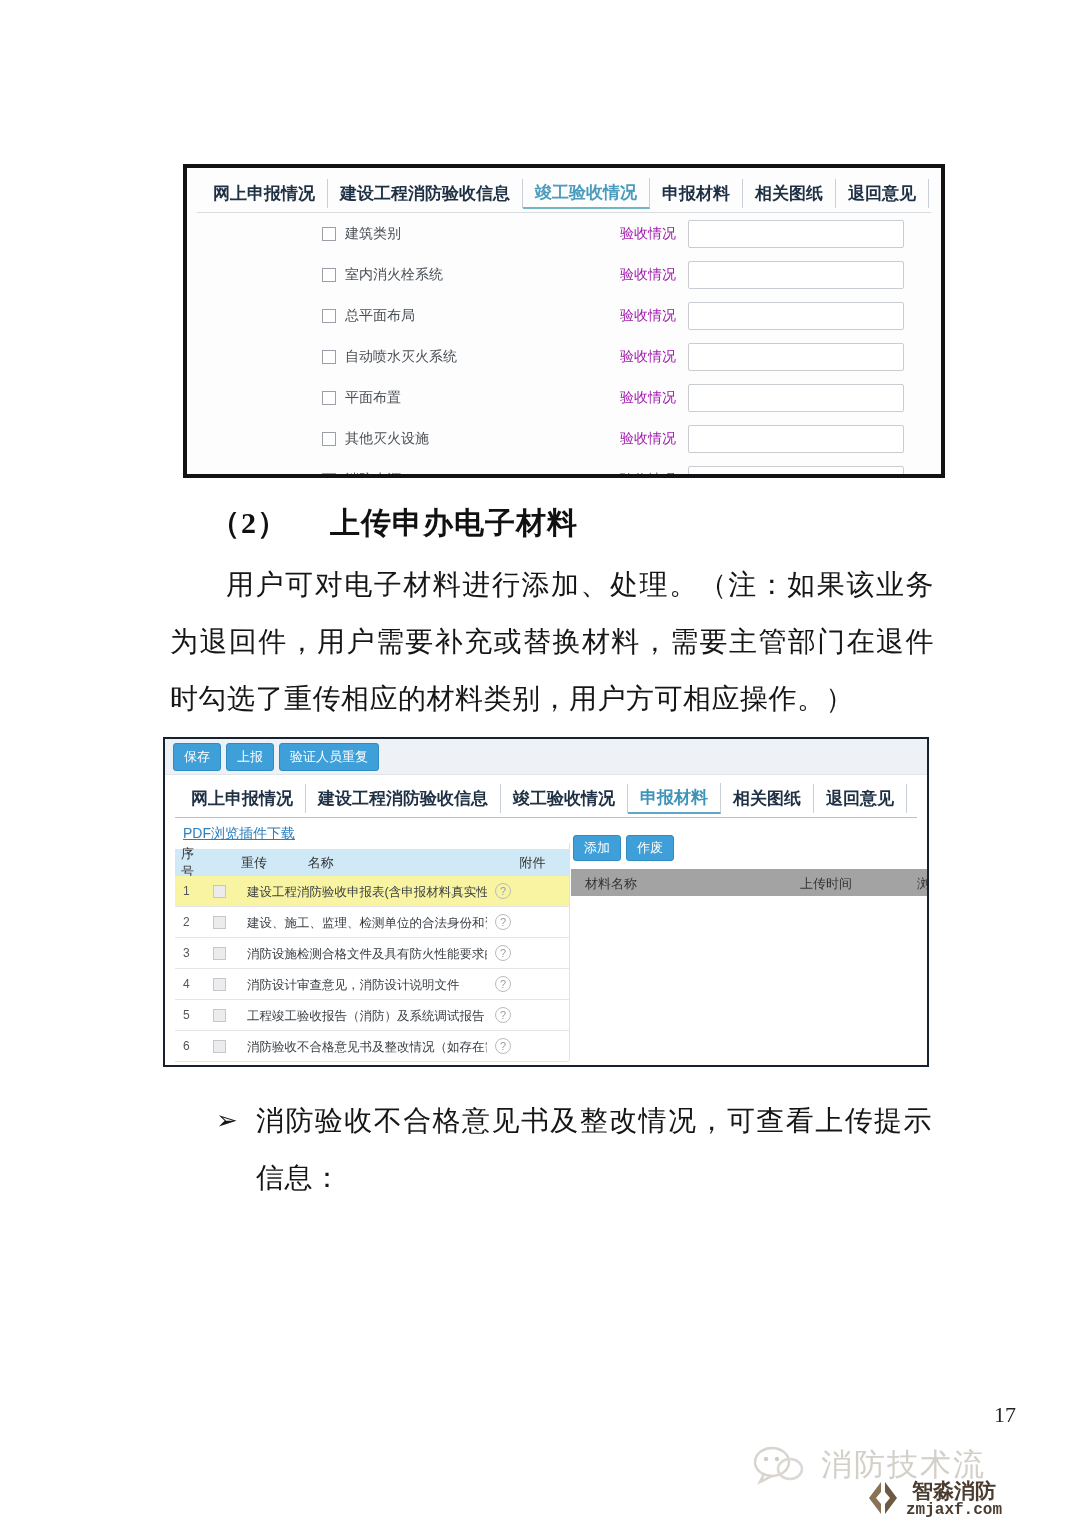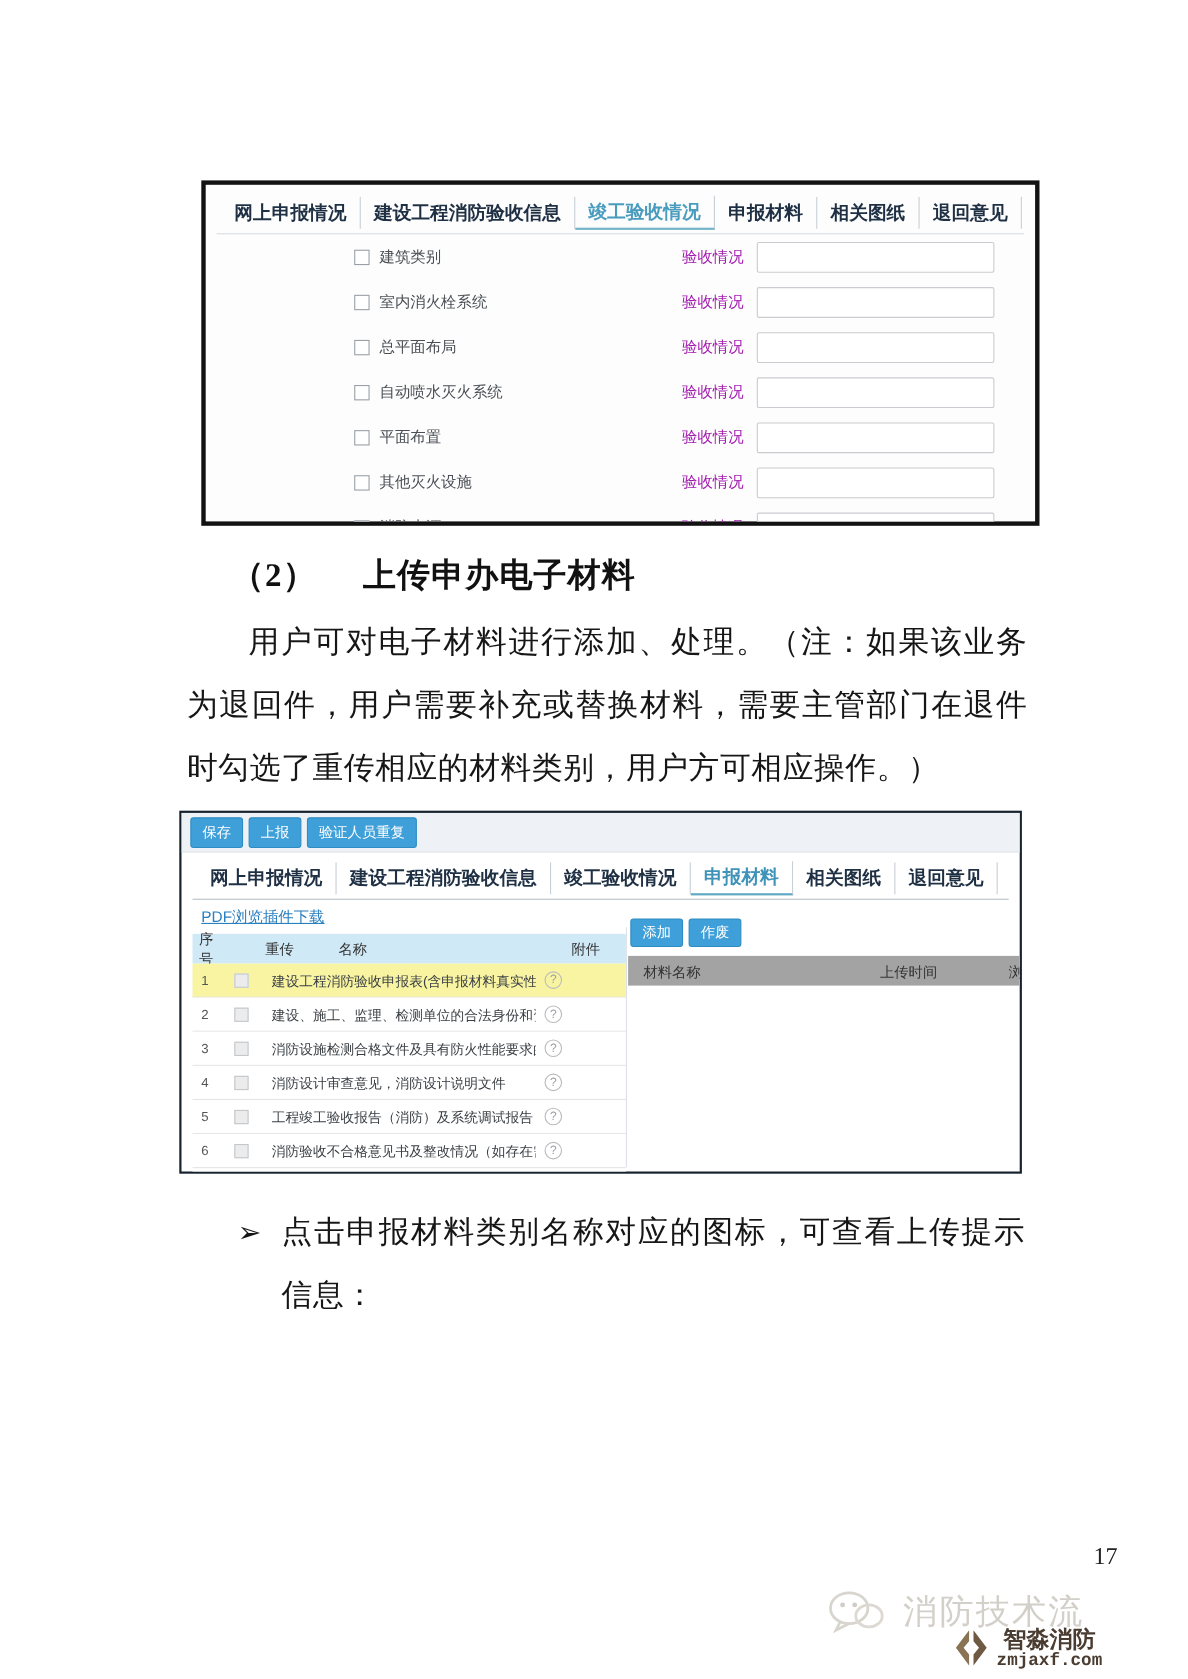--- a/index.html
+++ b/index.html
@@ -248,21 +248,21 @@
       <div class="rhead">
         <span class="rh-name">材料名称</span>
         <span class="rh-time">上传时间</span>
         <span class="rh-browse">浏</span>
       </div>
     </div>
   </div>
 
   <div class="bullet">
     <span class="marker">➢</span>
-    <span class="btext">点击申报材料类别名称对应的图标，可查看上传提示信息：</span>
+    <span class="btext">消防验收不合格意见书及整改情况，可查看上传提示信息：</span>
   </div>
 
   <div class="pagenum">17</div>
 
   <div class="watermark">
     <div class="wm-row1">
       <svg width="52" height="40" viewBox="0 0 52 40">
         <ellipse cx="20" cy="17" rx="17" ry="14" fill="none" stroke="#d8d4ce" stroke-width="2.5"></ellipse>
         <path d="M12 29 L8 37 L20 31" fill="none" stroke="#d8d4ce" stroke-width="2.5"></path>
         <ellipse cx="38" cy="24" rx="12" ry="10" fill="none" stroke="#dcd8d2" stroke-width="2.5"></ellipse>

